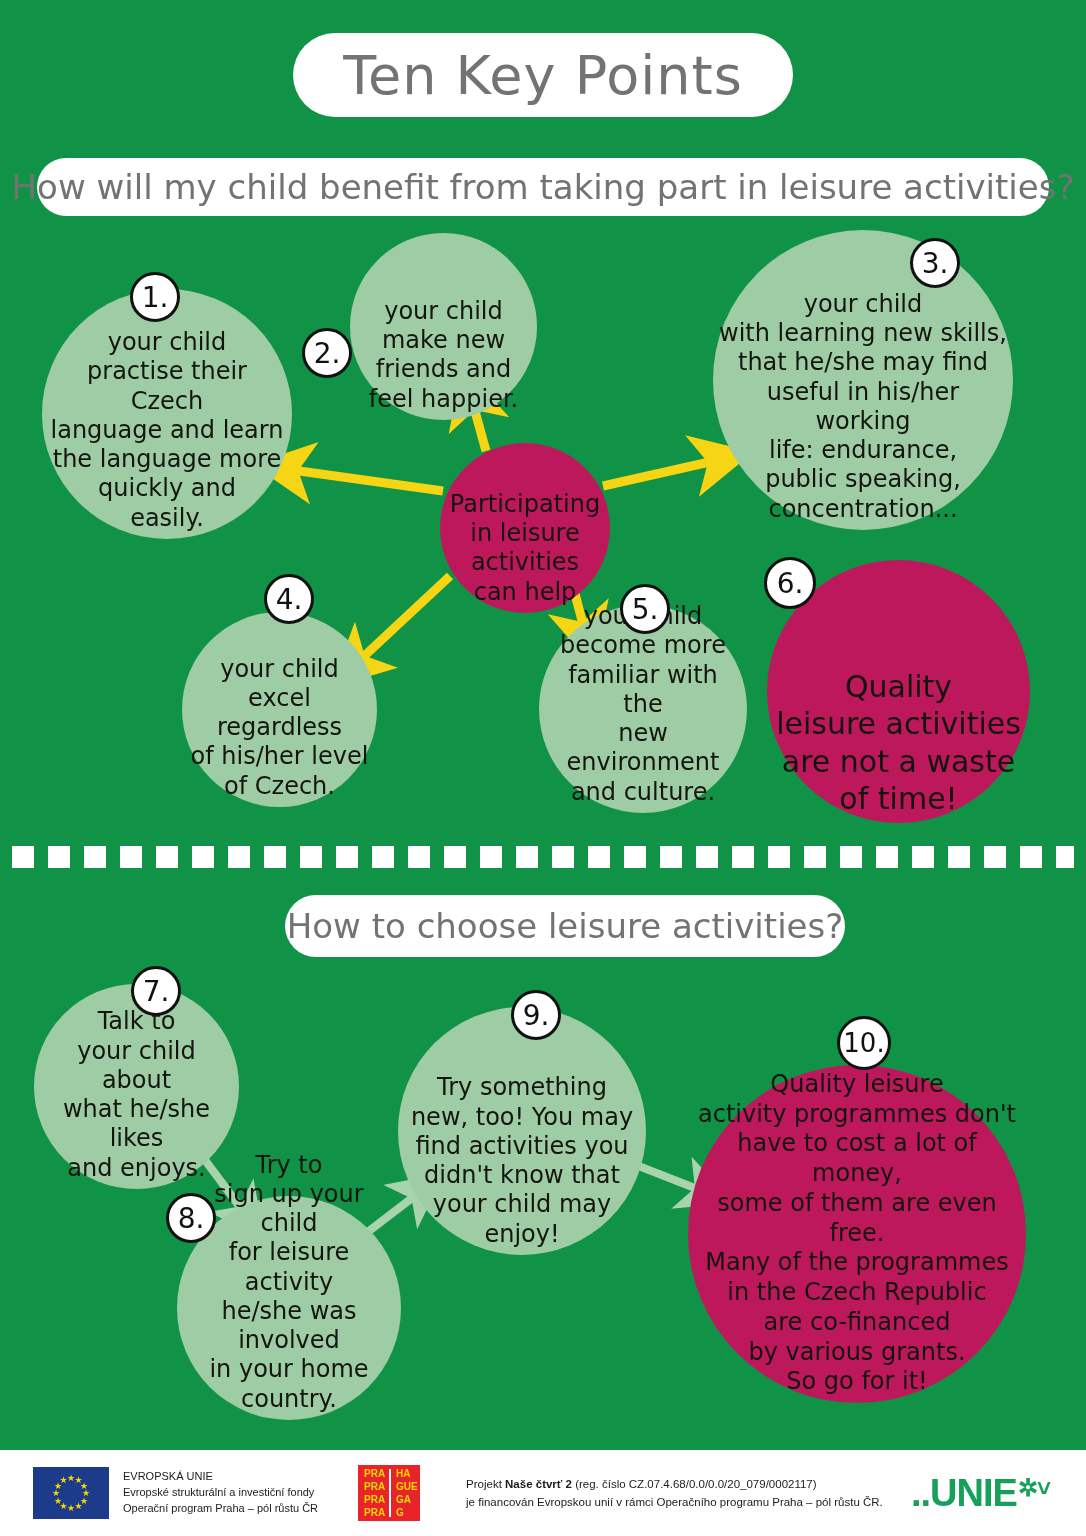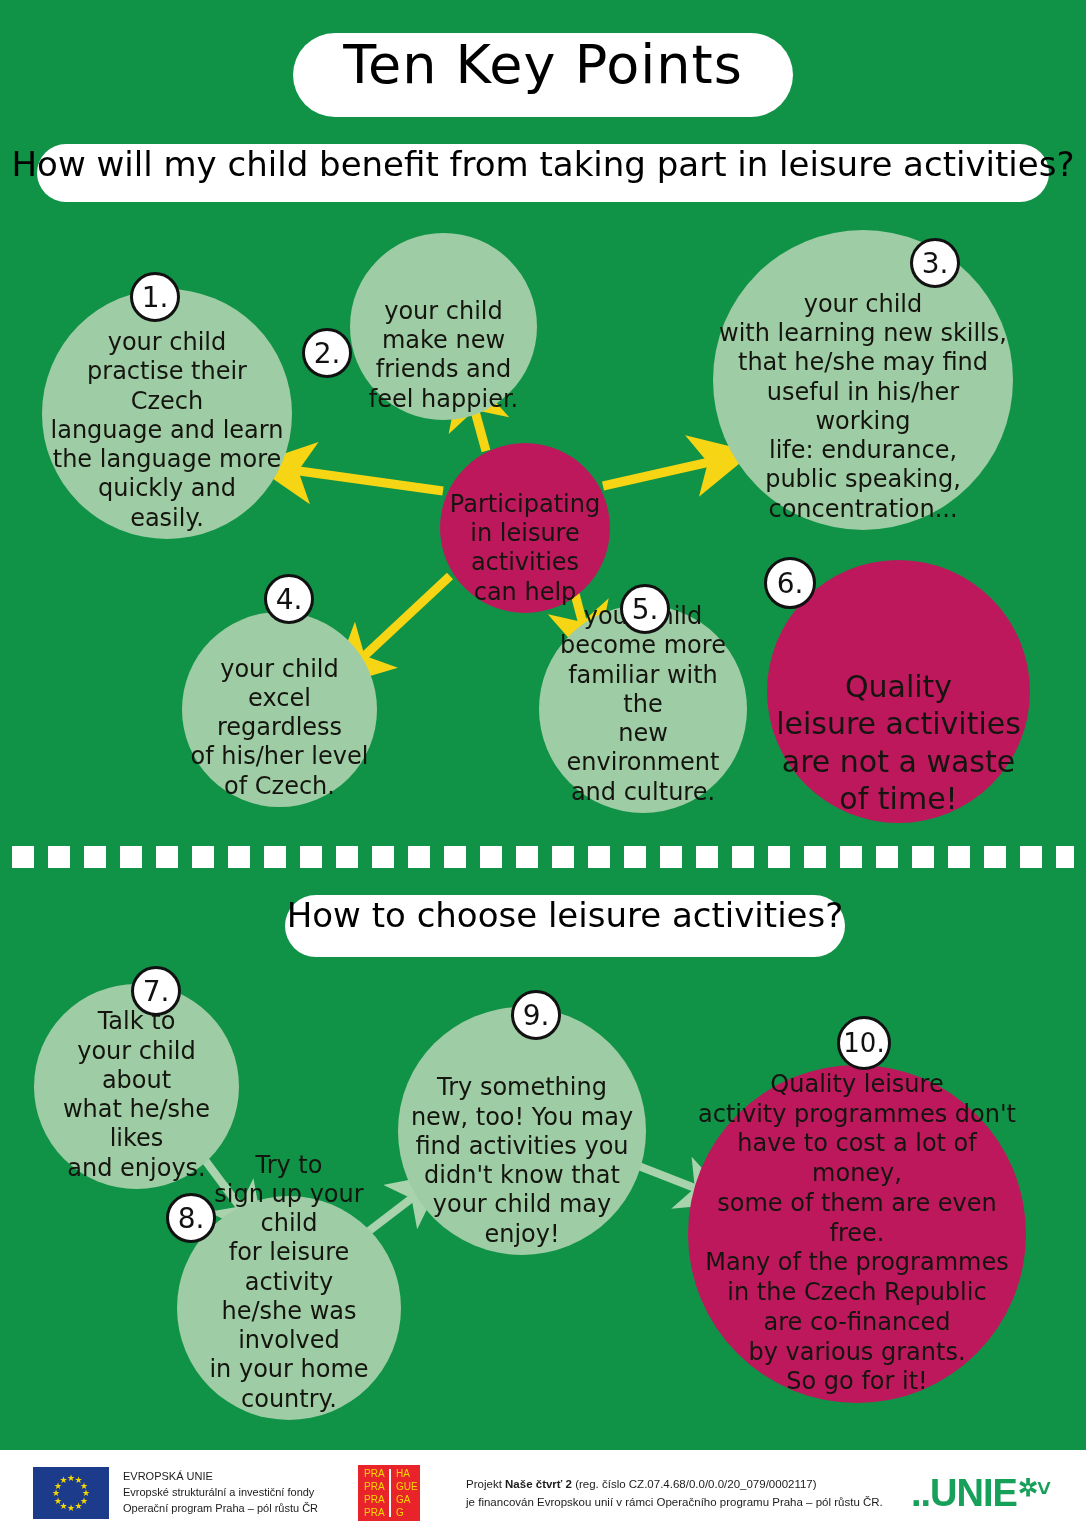--- a/index.html
+++ b/index.html
@@ -14,32 +14,33 @@
     width: 1086px; height: 1536px;
     background: #109247;
   }
 
   
   .pill {
     position: absolute;
     background: #ffffff;
     border-radius: 60px;
     display: flex;
+    align-items: center;
     justify-content: center;
-    color: #000000;
+    color: #737373;
     text-align: center;
     white-space: nowrap;
   }
   #title-pill {
     left: 293px; top: 33px; width: 500px; height: 84px;
     font-size: 54px;
     letter-spacing: 1px;
   }
   #q1-pill {
-    left: 37px; top: 144px; width: 1012px; height: 58px;
+    left: 37px; top: 158px; width: 1012px; height: 58px;
     font-size: 34px;
   }
   #q2-pill {
     left: 264px; top: 895px; width: 560px; height: 62px;
     font-size: 34px;
     margin-left: 21px;
   }
 
   
   #divider {
@@ -143,21 +144,21 @@
   }
   #eu-text .head { font-weight: normal; }
   #praha-logo {
     margin-left: 40px; width: 62px; height: 56px;
     background: #e8242a; display: flex; flex: none;
     padding: 4px 3px;
   }
   #praha-logo .col {
     display: flex; flex-direction: column; justify-content: center;
     font-family: "Liberation Sans", sans-serif;
-    font-size: 10px; font-weight: normal; color: #f5d800; line-height: 1.32;
+    font-size: 10px; font-weight: bold; color: #f5d800; line-height: 1.32;
   }
   #praha-logo .col.left { width: 50%; padding-left: 3px; }
   #praha-logo .col.right { width: 50%; padding-left: 5px; border-left: 2px solid #ffffff; }
   #project-text {
     margin-left: 46px; font-size: 11.5px; color: #1b1b1b; line-height: 1.6;
     font-family: "Liberation Sans", sans-serif;
   }
   #project-text b { font-weight: bold; }
   #meta-logo {
     position: absolute; right: 36px; top: 50%; transform: translateY(-50%);

